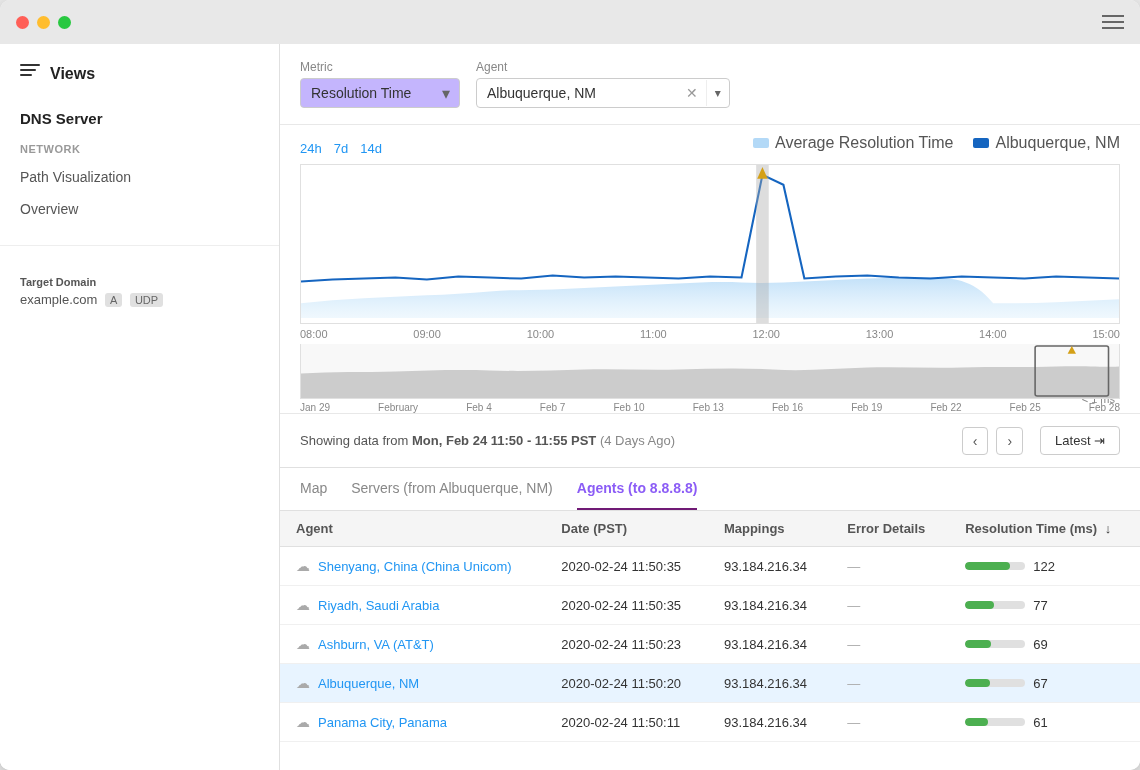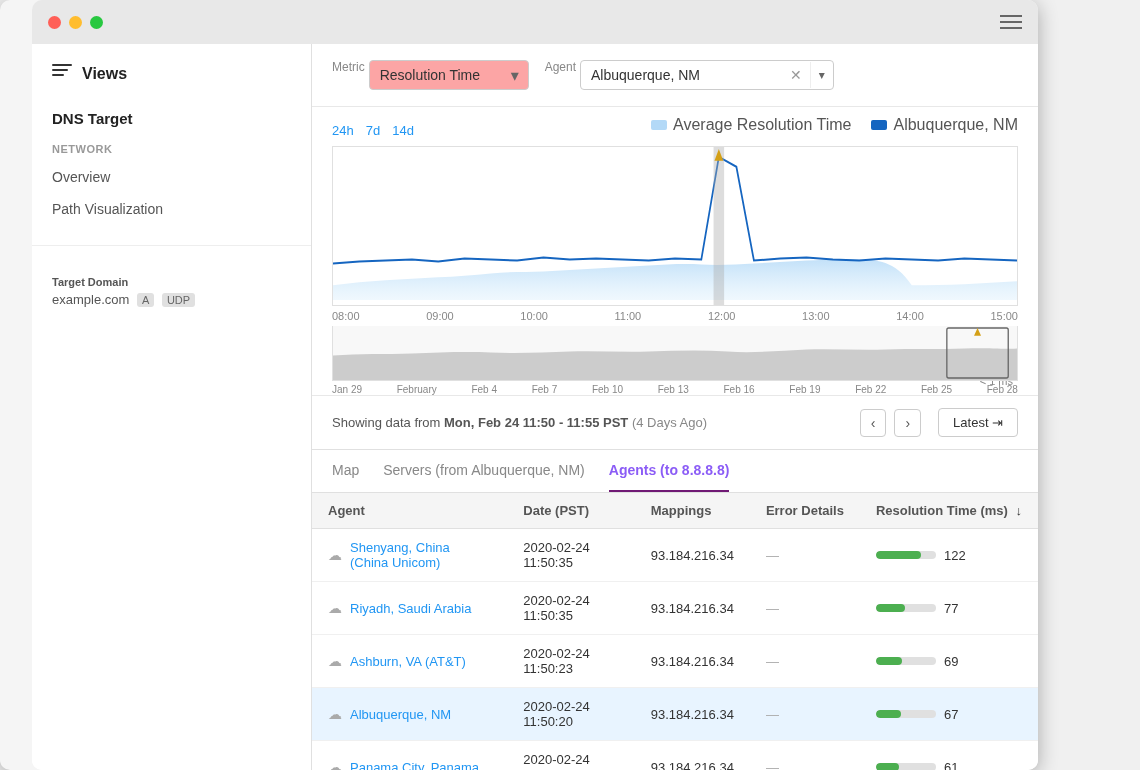--- a/index.html
+++ b/index.html
@@ -1,18 +1,18 @@
 <!DOCTYPE html>
 <html><head>
   <meta charset="utf-8">
   <style>
     * { box-sizing: border-box; margin: 0; padding: 0; }
     body { font-family: -apple-system, BlinkMacSystemFont, 'Segoe UI', sans-serif; background: #f0f0f0; width: 1140px; height: 770px; overflow: hidden; }
     
-    .window { background: #f5f5f5; border-radius: 10px; width: 1038px; height: 770px; display: flex; flex-direction: column; box-shadow: 0 4px 20px rgba(0,0,0,0.3); padding-left: 32px; }
+    .window { background: #f5f5f5; border-radius: 10px; width: 1140px; height: 770px; display: flex; flex-direction: column; box-shadow: 0 4px 20px rgba(0,0,0,0.3); }
     
     .titlebar { background: #e8e8e8; height: 44px; border-radius: 10px 10px 0 0; display: flex; align-items: center; padding: 0 16px; justify-content: space-between; flex-shrink: 0; }
     .traffic-lights { display: flex; gap: 8px; }
     .traffic-light { width: 13px; height: 13px; border-radius: 50%; }
     .tl-red { background: #ff5f57; }
     .tl-yellow { background: #ffbd2e; }
     .tl-green { background: #28c840; }
     .menu-icon { display: flex; flex-direction: column; gap: 4px; cursor: pointer; }
     .menu-icon span { width: 22px; height: 2px; background: #666; display: block; }
     
@@ -34,23 +34,23 @@
     .sidebar-footer { padding: 30px 20px 0; border-top: 1px solid #eee; margin-top: 20px; }
     .sidebar-footer-label { font-size: 11px; font-weight: 700; color: #555; }
     .sidebar-footer-value { font-size: 13px; color: #555; margin-top: 4px; }
     .badge { display: inline-block; background: #e0e0e0; color: #666; border-radius: 3px; padding: 1px 5px; font-size: 11px; margin-left: 4px; }
     
     
     .main-content { flex: 1; display: flex; flex-direction: column; overflow: hidden; }
     
     
     .controls-bar { padding: 16px 20px; display: flex; gap: 16px; align-items: flex-end; border-bottom: 1px solid #e8e8e8; flex-shrink: 0; }
-    .control-group { display: flex; flex-direction: row; gap: 4px; }
+    .control-group { display: flex; flex-direction: column; gap: 4px; }
     .control-label { font-size: 12px; color: #888; }
-    .select-box { border: 1px solid #ccc; border-radius: 4px; padding: 6px 30px 6px 10px; font-size: 14px; color: #333; background: #fca5a5; appearance: none; cursor: pointer; position: relative; min-width: 160px; }
+    .select-box { border: 1px solid #ccc; border-radius: 4px; padding: 6px 30px 6px 10px; font-size: 14px; color: #333; background: #c4b5fd; appearance: none; cursor: pointer; position: relative; min-width: 160px; }
     .select-wrapper { position: relative; display: inline-block; }
     .select-wrapper::after { content: '▾'; position: absolute; right: 10px; top: 50%; transform: translateY(-50%); color: #666; pointer-events: none; }
     .agent-select-wrapper { position: relative; display: inline-flex; align-items: center; border: 1px solid #ccc; border-radius: 4px; background: #fff; min-width: 200px; }
     .agent-select-wrapper input { border: none; outline: none; padding: 6px 10px; font-size: 14px; color: #333; flex: 1; background: transparent; }
     .agent-select-clear { padding: 6px 8px; color: #999; cursor: pointer; font-size: 14px; }
     .agent-select-arrow { padding: 6px 8px; color: #666; cursor: pointer; font-size: 12px; border-left: 1px solid #eee; }
     
     
     .chart-area { padding: 16px 20px 0; flex-shrink: 0; }
     .chart-time-controls { display: flex; gap: 12px; margin-bottom: 8px; }
@@ -127,25 +127,25 @@
     <div class="sidebar">
       <div class="sidebar-header">
         <div class="sidebar-header-icon">
           <span></span>
             <span></span>
             <span></span>
         </div>
         <span class="sidebar-title">Views</span>
       </div>
 
-      <div class="sidebar-item section-title">DNS Target</div>
+      <div class="sidebar-item section-title">DNS Server</div>
 
       <div class="sidebar-section-label">NETWORK</div>
+      <div class="sidebar-item">Path Visualization</div>
       <div class="sidebar-item">Overview</div>
-      <div class="sidebar-item">Path Visualization</div>
 
 
       <div class="sidebar-footer">
         <div class="sidebar-footer-label">Target Domain</div>
         <div class="sidebar-footer-value">
           <span>example.com</span>
           <span class="badge">A</span>
           <span class="badge">UDP</span>
         </div>
       </div>

